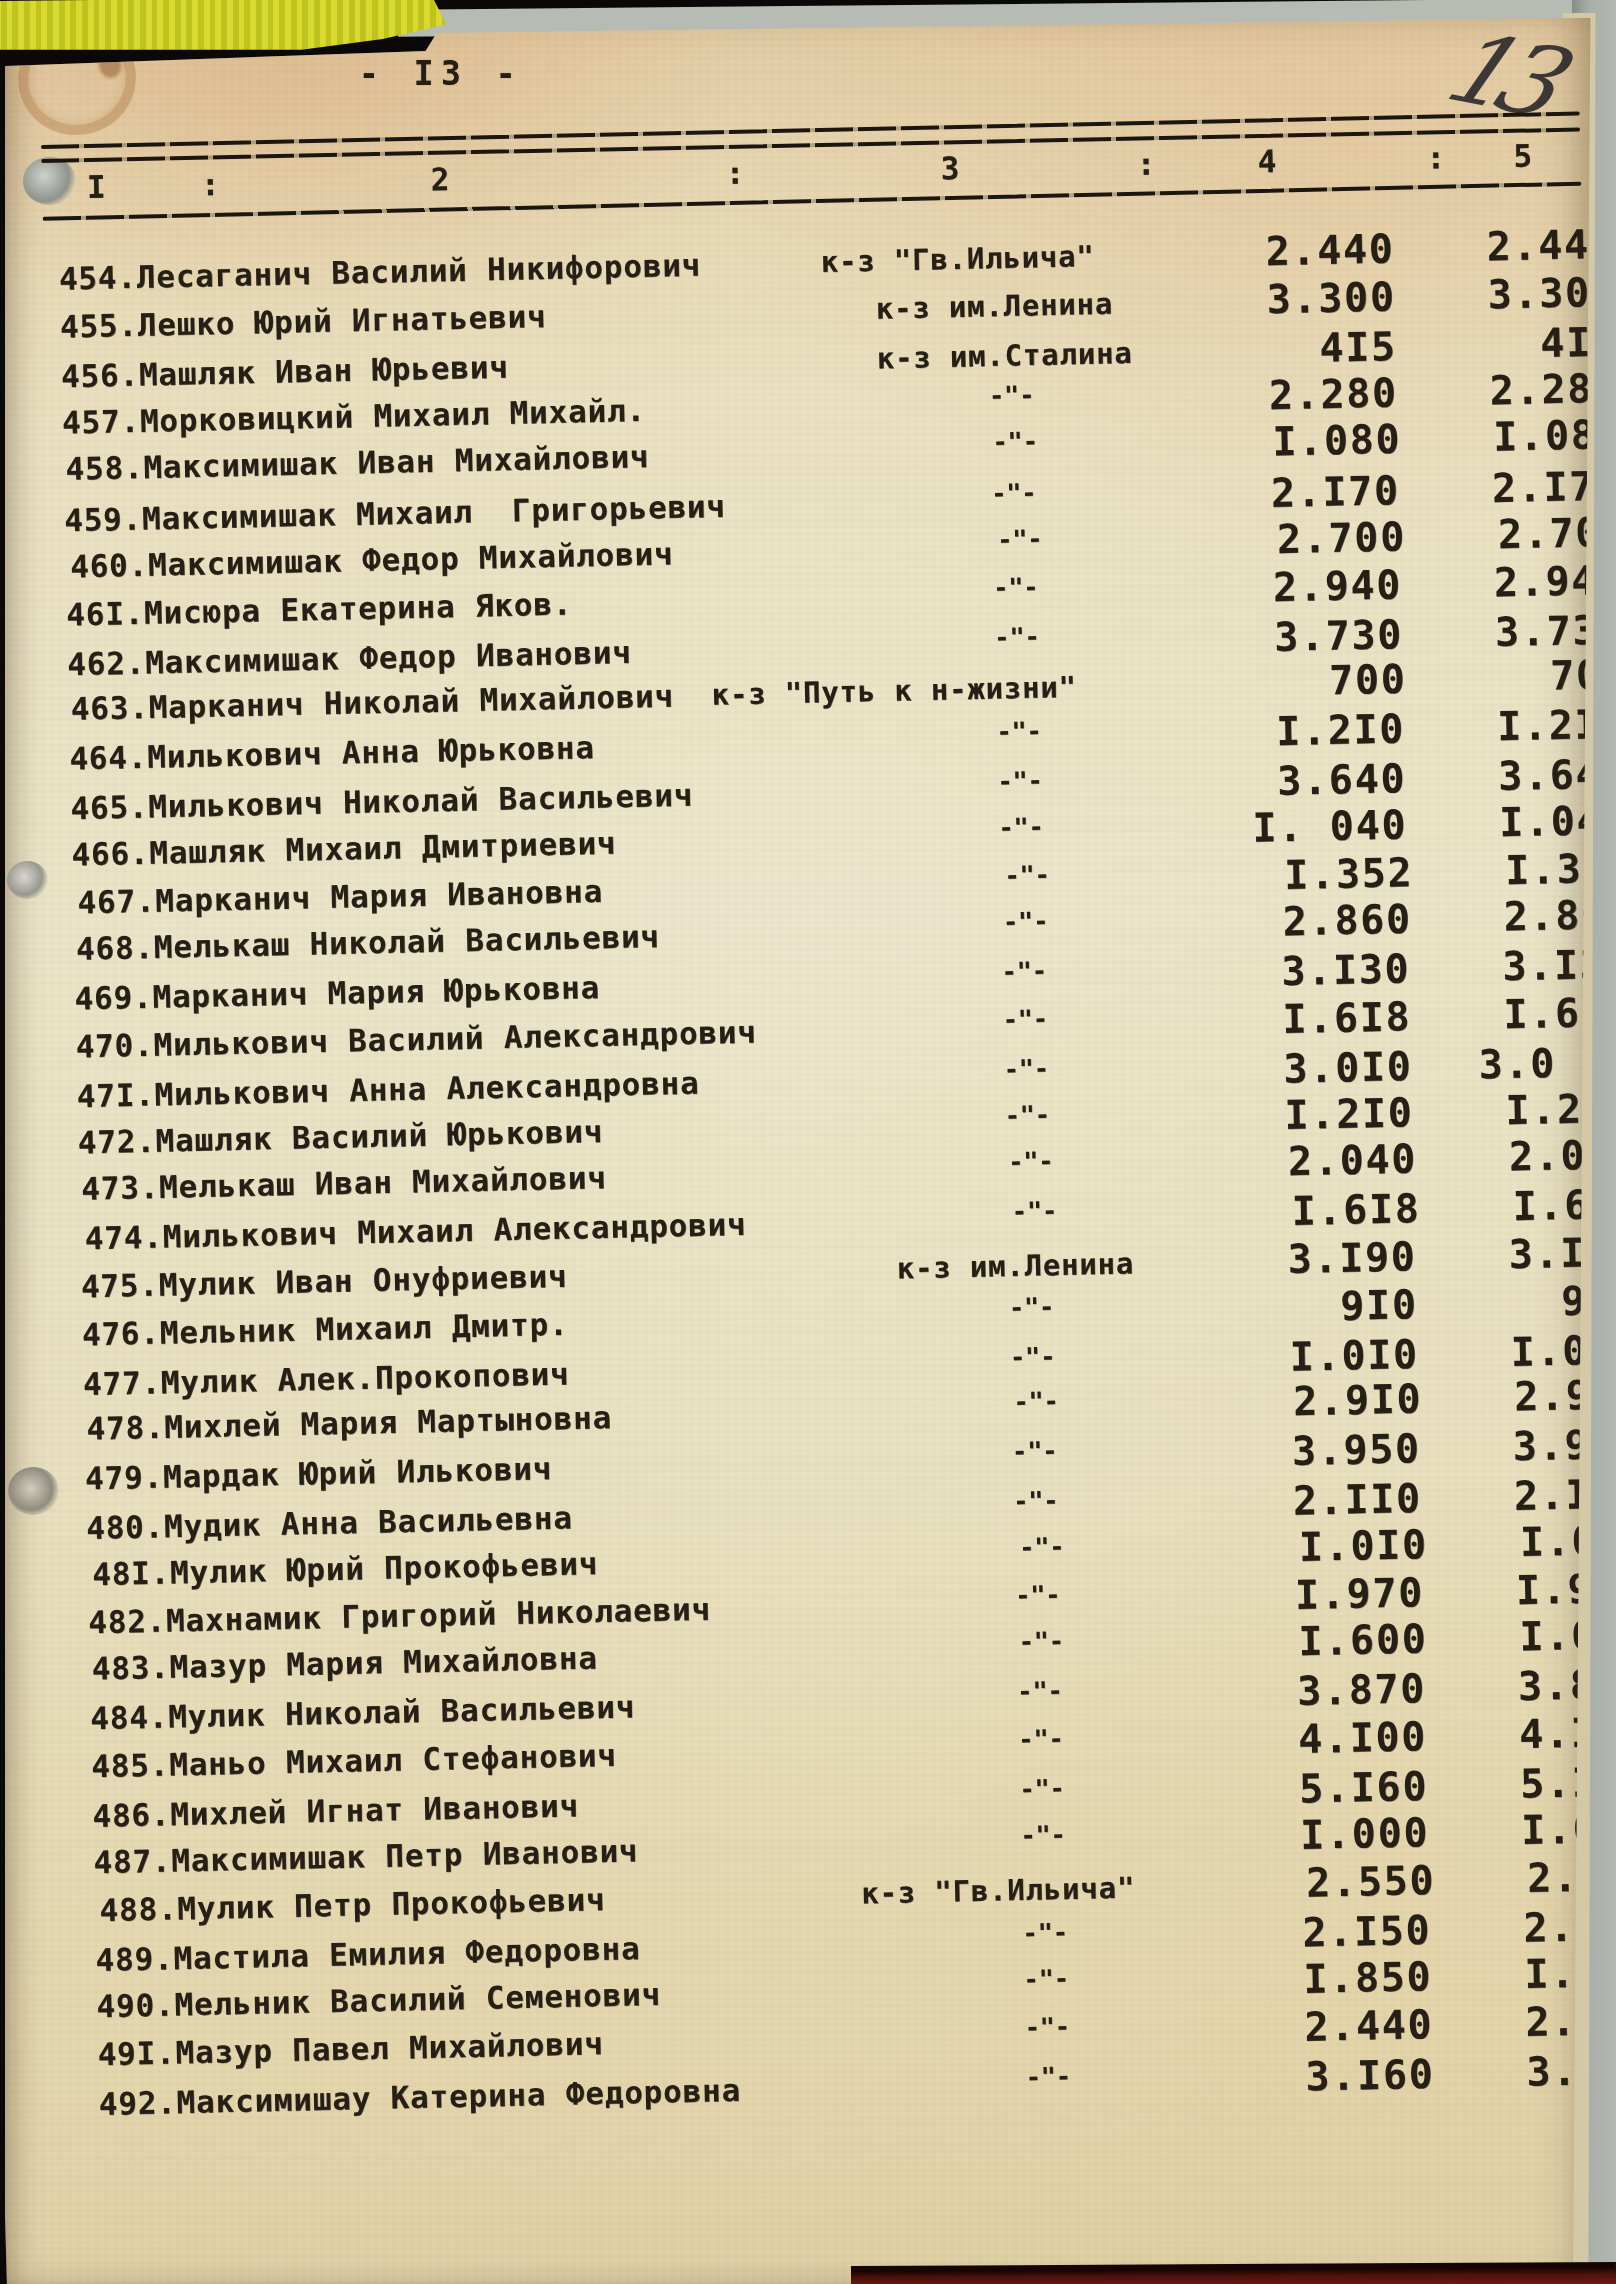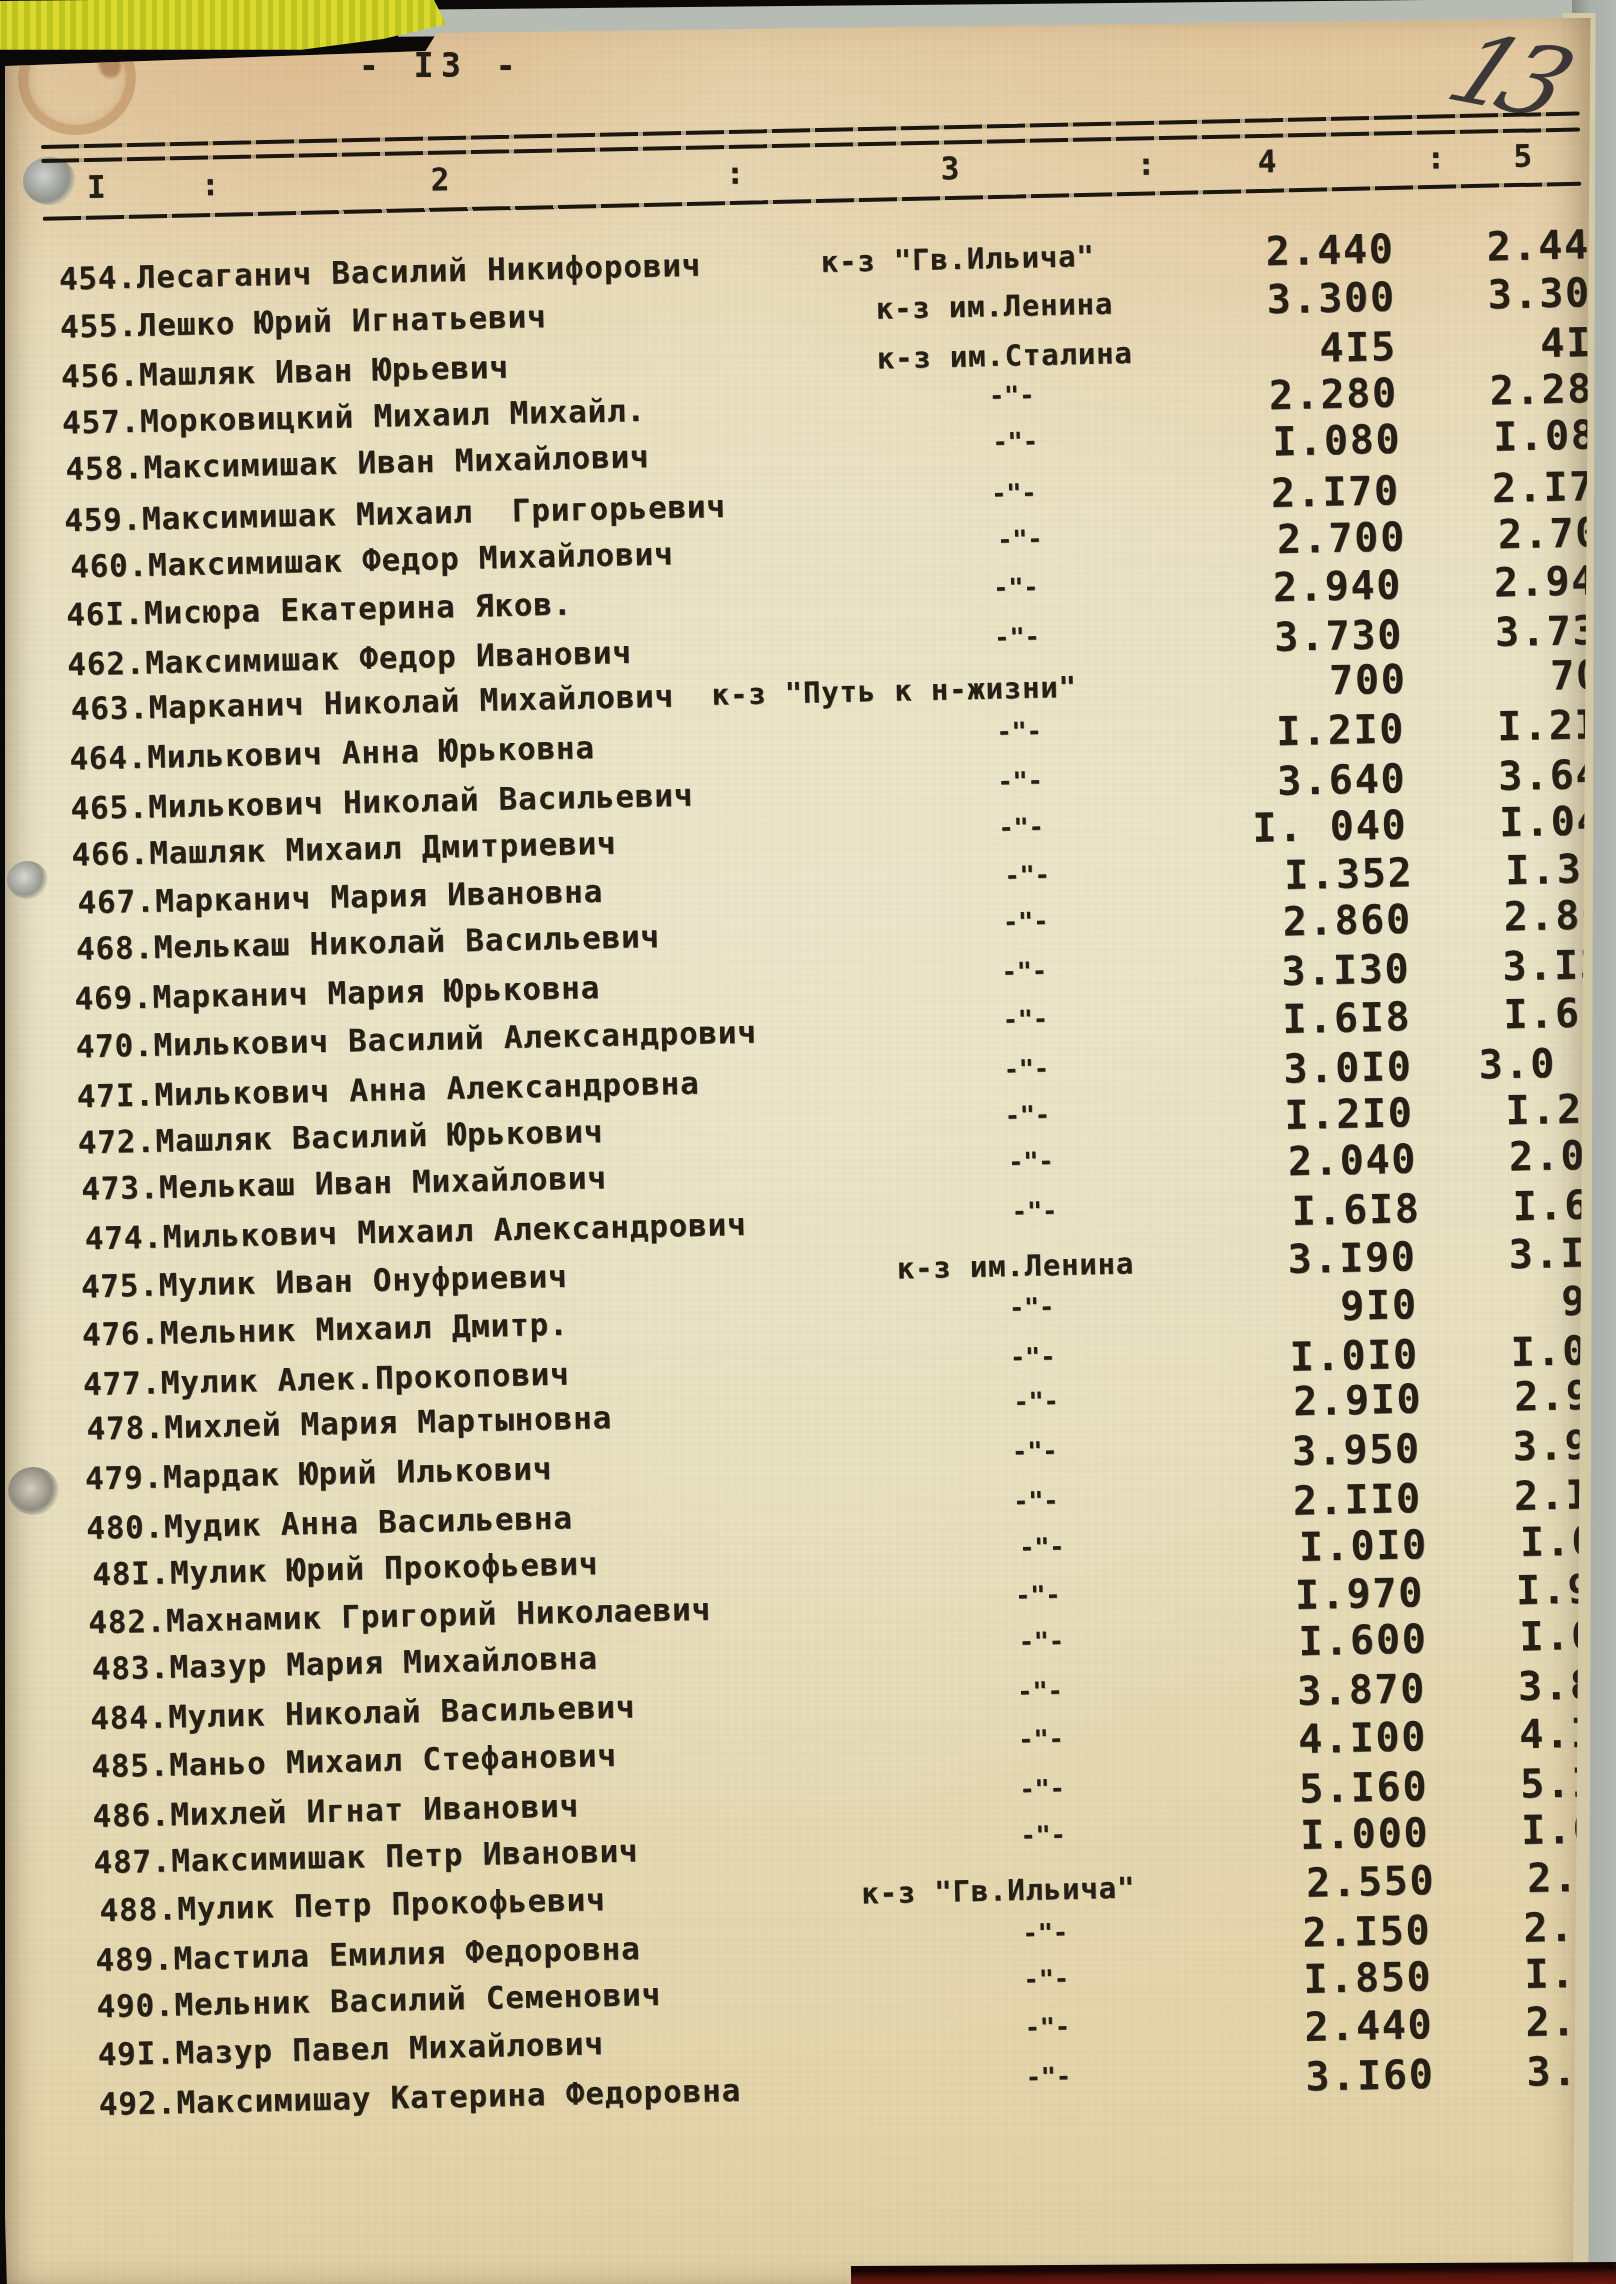--- a/index.html
+++ b/index.html
@@ -33,21 +33,21 @@
         transform:rotate(-12deg);}
   .ring::after{content:"";position:absolute;right:3.3px;top:26.5px;width:21.5px;height:26.5px;border-radius:50%;
         background:rgba(128,68,24,.45);filter:blur(1.7px);}
   .smudge{position:absolute;border-radius:50%;}
   .s1{left:18px;top:157px;width:53px;height:48px;
       background:radial-gradient(circle at 40% 40%,#cfd2cc,#8e938c 58%,rgba(120,124,118,0) 75%);}
   .s2{left:1.7px;top:861px;width:41px;height:38px;
       background:radial-gradient(circle at 42% 42%,#d8d8d0,#97988e 55%,rgba(130,130,120,0) 75%);}
   .s3{left:3.3px;top:1467px;width:51px;height:48px;
       background:radial-gradient(circle at 45% 45%,#d5cdb9,#8f8c80 55%,rgba(120,120,110,0) 75%);}
-  .pageno{position:absolute;left:354px;top:46px;font-size:33px;font-weight:700;color:#241e15;
+  .pageno{position:absolute;left:354px;top:54px;font-size:33px;font-weight:700;color:#241e15;
           letter-spacing:7.5px;text-shadow:0 0 0.8px rgba(36,30,21,.7);}
   .handmark{position:absolute;left:1451px;top:18px;font-family:"DejaVu Serif",serif;font-style:italic;
           font-size:98px;color:#26242a;letter-spacing:-13.3px;opacity:.88;
           transform:rotate(11deg) skewX(-14deg);}
   .content{position:absolute;left:36px;top:145px;width:1539px;height:2070px;
            transform:rotate(-1.25deg);transform-origin:0 0;color:#261f15;}
   .rule{position:absolute;left:0;width:1539px;height:4.1px;
         background:repeating-linear-gradient(90deg,#1b1610 0 38px,rgba(27,22,16,.25) 38px 43px);
         border-radius:1.7px;}
   .rule-a{top:0;}

